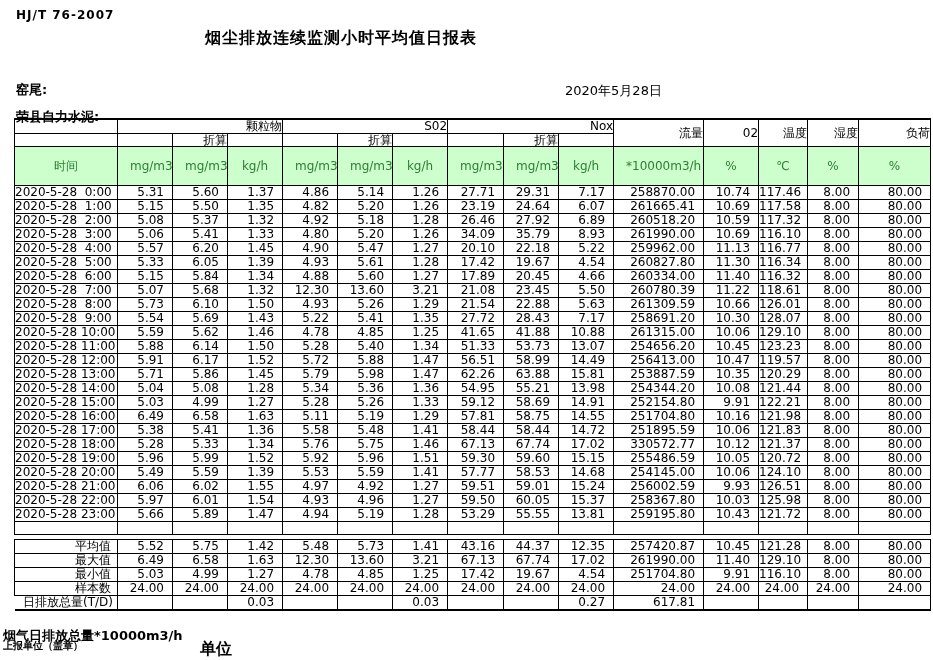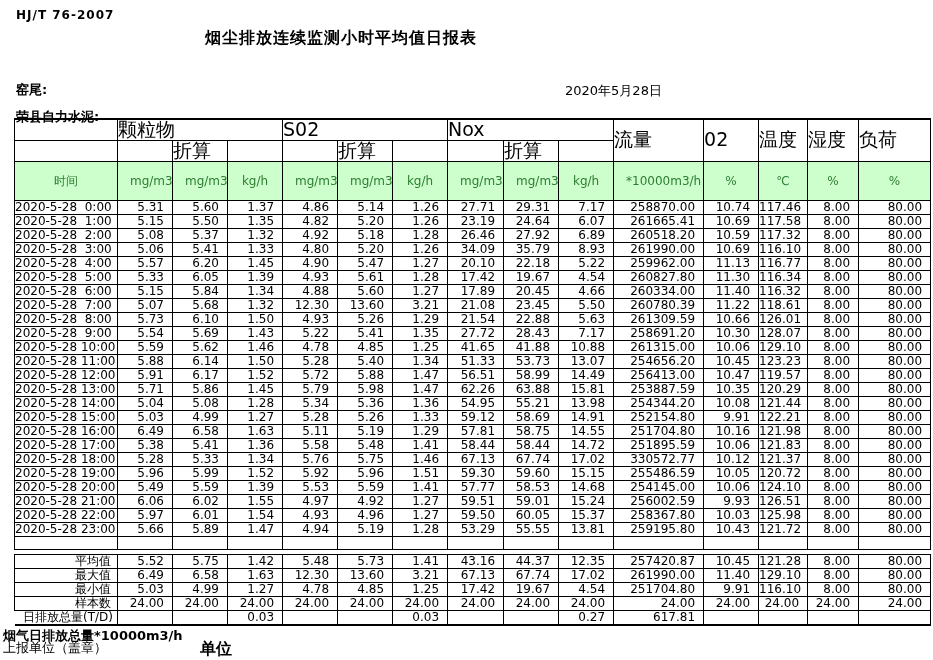--- a/index.html
+++ b/index.html
@@ -13,39 +13,39 @@
     background:#ffffff;color:#000;
     font-family:"DejaVu Sans", sans-serif;
   }
   .abs{position:absolute;white-space:nowrap;}
   #doc-code{left:16px;top:8px;font-size:12px;font-weight:bold;letter-spacing:1px;}
   #title{left:205px;top:28px;font-size:16px;font-weight:bold;letter-spacing:1px;}
   #company{left:16px;top:64px;font-size:13px;font-weight:bold;margin-top:44px;}
   #location{left:16px;top:81px;font-size:13px;font-weight:bold;}
   #date{left:565px;top:82px;font-size:13px;}
   #footer-flue{left:3px;top:627px;font-size:13px;font-weight:bold;}
-  #footer-report-unit{left:3px;top:639px;font-size:13px;font-weight:normal;}
+  #footer-report-unit{left:3px;top:639px;font-size:10px;font-weight:bold;}
   #footer-unit{left:200px;top:639px;font-size:16px;font-weight:bold;}
 
   table{
     position:absolute;left:14px;top:118px;width:916px;
     border-collapse:collapse;table-layout:fixed;
     border-top:2px solid var(--line);
     border-bottom:2px solid var(--line);
   }
   td,th{
     border:1px solid var(--line);
     padding:0 8px 0 0;
     font-size:12px;font-weight:normal;
     line-height:1.05;
     text-align:right;
     overflow:hidden;
     height:13px;
   }
-  thead td{ text-align:left; padding:0; font-size:19px; height:12px;}
+  thead td{ text-align:right; padding:0; font-size:12px; height:12px;}
   tr.units-row td{
     background:var(--green-bg);
     color:var(--green-text);
     text-align:center;padding:12px;font-size:12px;height:14px;
   }
   td.time-cell{ white-space:pre; padding-right:8px;text-align:center; }
   tr.spacer-row td{ border-left:none;border-right:none;border-top:1px solid var(--line);border-bottom:1px solid var(--line); height:4px; padding:0;}
   tr.empty-row td{height:12px;}
   td.sum-label{ padding-right:6px; font-size:12px; }
   td.overflow-label{ position:relative; border-left:none; }

